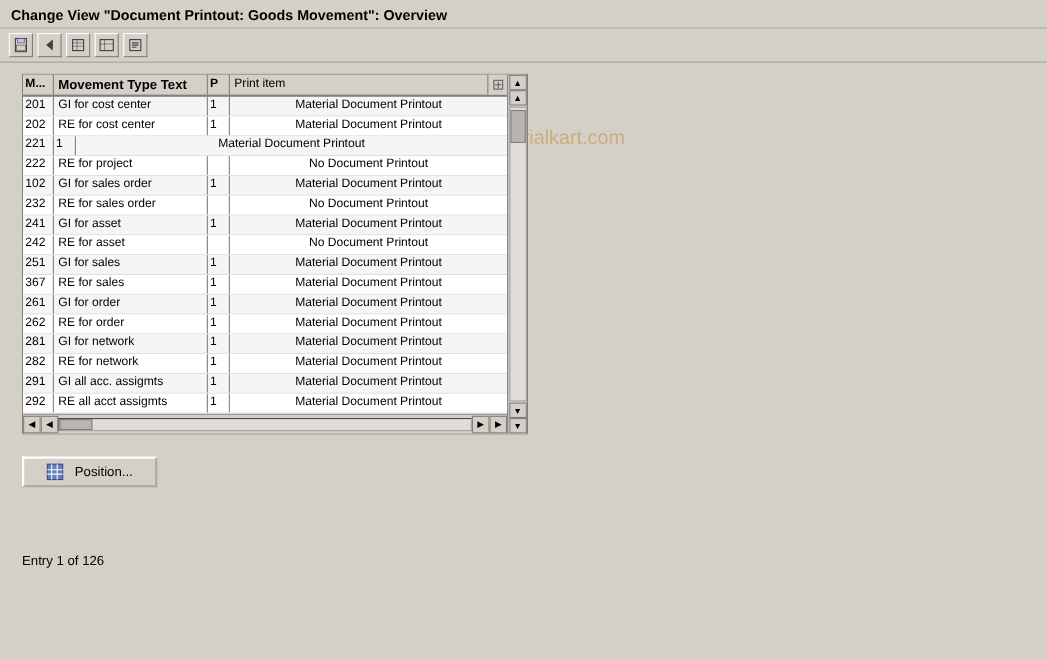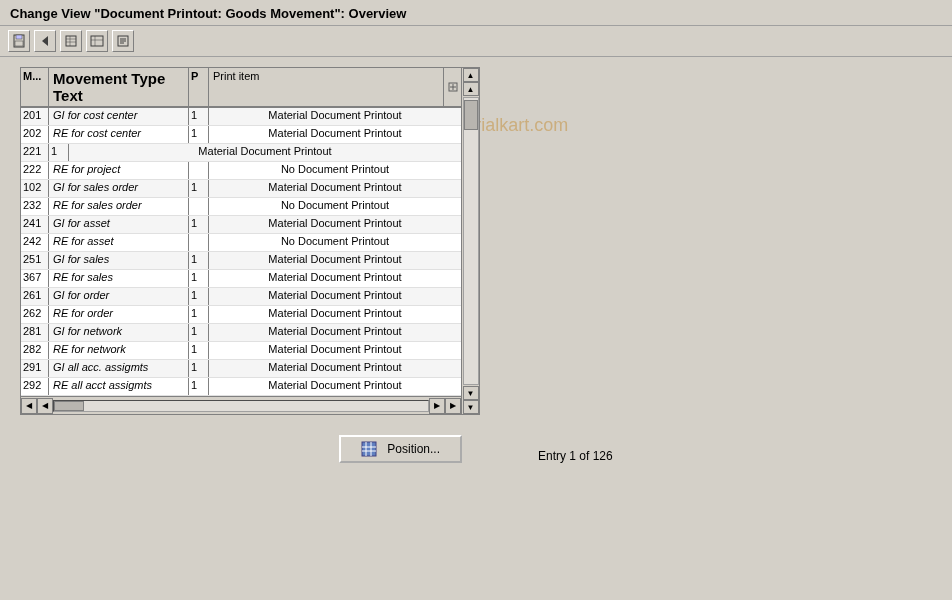--- a/index.html
+++ b/index.html
@@ -76,21 +76,21 @@
       padding: 2px 2px;
       font-weight: bold;
       font-size: 11px;
     }
     .col-mov {
       width: 140px;
       min-width: 140px;
       border-right: 1px solid #808080;
       padding: 2px 4px;
       font-weight: bold;
-      font-size: 15px;
+      font-size: 12px;
     }
     .col-p {
       width: 20px;
       min-width: 20px;
       border-right: 1px solid #808080;
       padding: 2px 2px;
       font-weight: bold;
       font-size: 11px;
     }
     .col-print {
@@ -116,21 +116,20 @@
     .table-row:nth-child(odd) { background: #f5f5f5; }
     .table-row .col-m {
       font-weight: normal;
       font-size: 11px;
       padding: 1px 2px;
     }
     .table-row .col-mov {
       font-weight: normal;
       font-size: 11px;
       padding: 1px 4px;
-      font-style: italic;
     }
     .table-row .col-p {
       font-weight: normal;
       font-size: 11px;
       padding: 1px 2px;
     }
     .table-row .col-print {
       font-weight: normal;
       font-size: 11px;
       padding: 1px 4px;
@@ -198,38 +197,38 @@
       border: 1px inset #a0a0a0;
     }
     .bottom-thumb {
       width: 30px;
       height: 10px;
       background: #b8b5b0;
       border: 1px solid #808080;
     }
     .footer {
       display: flex;
-      align-items: flex-end;
+      align-items: flex-start;
       justify-content: center;
       gap: 60px;
       padding: 20px 0 10px 0;
+      flex-direction: column;
     }
     .position-btn {
       background: #d4d0c8;
       border: 2px outset #fff;
       padding: 4px 20px;
       font-size: 12px;
       cursor: pointer;
       display: flex;
       align-items: center;
       gap: 6px;
     }
     .entry-info {
       font-size: 12px;
-      margin-left: 16px;
     }
   </style>
 </head>
 <body>
 
 <div class="title-bar">
   <span>Change View "Document Printout: Goods Movement": Overview</span>
 </div>
 
 <div class="toolbar">

